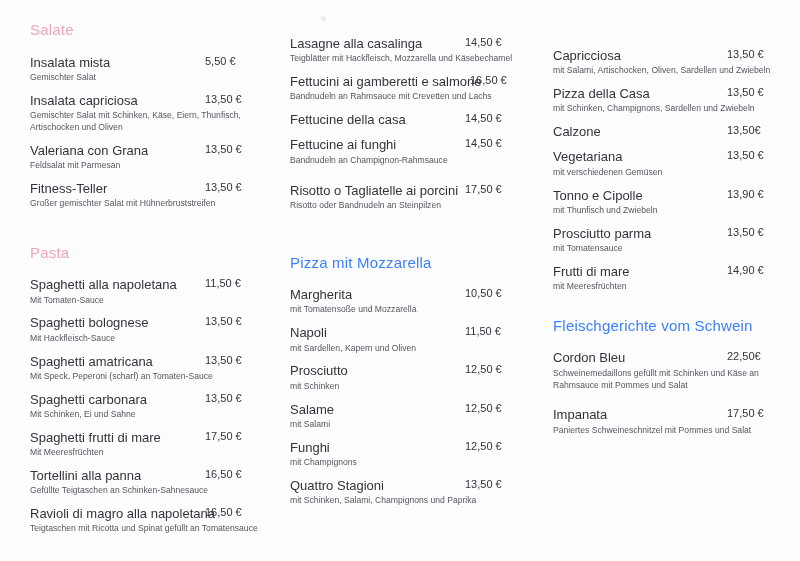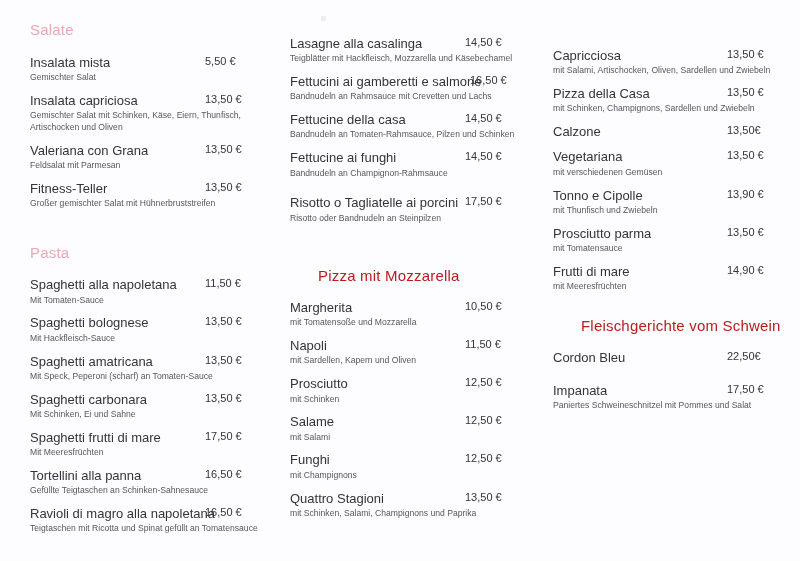--- a/index.html
+++ b/index.html
@@ -31,21 +31,21 @@
   .col-right  { left: 553px; width: 240px; }
 
   .section-title {
     font-size: 15px;
     font-weight: 400;
     letter-spacing: 0.2px;
     margin: 0 0 9px 0;
     line-height: 1.1;
   }
   .tone-light { color: #eaa9b6; }
-  .tone-deep  { color: #b91c1c; margin-left: 28px; }
+  .tone-deep  { color: #3b82f6; }
 
   .item {
     margin-bottom: 9px;
     position: relative;
   }
   .item-head {
     display: flex;
     align-items: baseline;
     line-height: 1.25;
   }
@@ -203,21 +203,20 @@
           <span class="item-name">Fettucini ai gamberetti e salmone</span>
           <span class="item-price" style="left:180px;">16,50 €</span>
         </div>
         <div class="item-desc">Bandnudeln an Rahmsauce mit Crevetten und Lachs</div>
       </div>
       <div class="item">
         <div class="item-head">
           <span class="item-name">Fettucine della casa</span>
           <span class="item-price">14,50 €</span>
         </div>
-        <div class="item-desc">Bandnudeln an Tomaten-Rahmsauce, Pilzen und Schinken</div>
       </div>
       <div class="item">
         <div class="item-head">
           <span class="item-name">Fettucine ai funghi</span>
           <span class="item-price">14,50 €</span>
         </div>
         <div class="item-desc">Bandnudeln an Champignon-Rahmsauce</div>
       </div>
       <div class="spacer-sm"></div>
       <div class="item">
@@ -334,20 +333,21 @@
     <div class="spacer-md"></div>
 
     <div>
       <div class="section-title tone-deep">Fleischgerichte vom Schwein</div>
       <div class="spacer-sm"></div>
       <div class="item">
         <div class="item-head">
           <span class="item-name">Cordon Bleu</span>
           <span class="item-price">22,50€</span>
         </div>
+        <div class="item-desc">Schweinemedaillons gefüllt mit Schinken und Käse an Rahmsauce mit Pommes und Salat</div>
       </div>
       <div class="spacer-sm"></div>
       <div class="item">
         <div class="item-head">
           <span class="item-name">Impanata</span>
           <span class="item-price">17,50 €</span>
         </div>
         <div class="item-desc">Paniertes Schweineschnitzel mit Pommes und Salat</div>
       </div>
     </div>

